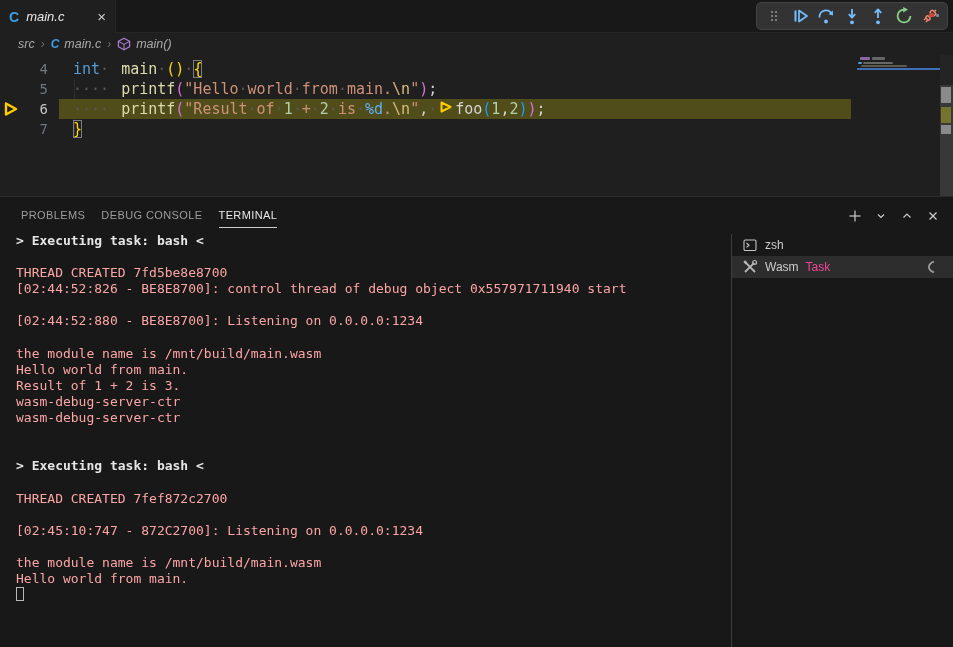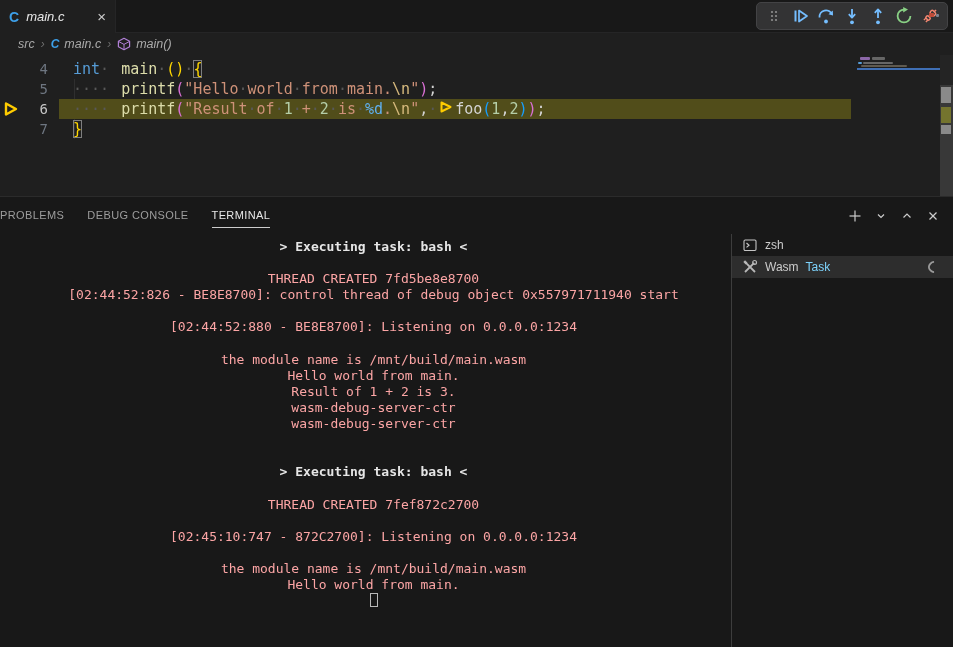--- a/index.html
+++ b/index.html
@@ -60,39 +60,39 @@
   
   .minimap { position:absolute; left:857px; top:0px; width:83px; height:140px; cursor:pointer; }
   .mm-bar { position:absolute; border-radius:1px; }
   .mm-blue-line { position:absolute; left:857px; top:13px; width:95px; height:2px; background:#3f6fb5; }
   .overview { position:absolute; left:940px; top:0px; width:13px; height:141px; background:#242424; cursor:pointer; }
   .ov-slider { position:absolute; left:0; top:30px; width:13px; height:137px; background:#383838; }
   .ov-mark { position:absolute; left:1px; width:10px; }
   
   .panel { position:absolute; left:0; top:196px; width:953px; height:451px;
     background:#181818; border-top:1px solid #2b2b2b; }
-  .panel-tabs { display:flex; gap:23px; padding-top:12px;
+  .panel-tabs { display:flex; gap:16px; padding-left:21px; padding-top:12px;
     font-size:11px; letter-spacing:.4px; color:#9d9d9d; }
   .ptab { cursor:pointer; padding-bottom:6px; }
   .ptab.active { color:#e7e7e7; border-bottom:1px solid #cccccc; }
   .panel-actions { position:absolute; right:10px; top:9px; display:flex; gap:6px; }
   .pact { width:20px; height:20px; display:flex; align-items:center; justify-content:center; cursor:pointer; border-radius:4px; }
   
-  .term-output { position:absolute; left:0; top:42px; width:731px; height:408px; overflow:hidden; cursor:text;text-align:center; }
+  .term-output { position:absolute; left:0; top:36px; width:731px; height:408px; overflow:hidden; cursor:text; }
   .term-line { height:16.1px; font-family:"DejaVu Sans Mono", monospace; font-size:13px;
     color:#fca5a5; white-space:pre; padding-left:16px; }
   .term-line.bold { font-weight:bold; color:#e6e6e6; }
   .term-cursor { display:inline-block; width:8px; height:14px; border:1px solid #b9b9b9; vertical-align:-2px; }
   .term-divider { position:absolute; left:731px; top:37px; width:1px; height:414px; background:#3d3d3d; }
   
   .term-sidebar { position:absolute; left:732px; top:37px; width:221px; }
   .trow { height:22px; display:flex; align-items:center; gap:7px; padding-left:10px;
     font-size:12px; color:#cccccc; cursor:pointer; }
   .trow.selected { background:#2d2d2d; }
-  .trow-badge { color:#7dd3fc; }
+  .trow-badge { color:#ec4899; }
   .spinner { margin-left:auto; margin-right:13px; width:12px; height:12px;
     border:2px solid #9a9a9a; border-right-color:transparent; border-bottom-color:transparent;
     border-radius:50%; transform:rotate(-45deg); }
 </style>
 </head>
 <body>
 
 <div class="window">
 
   <div class="tabbar">

